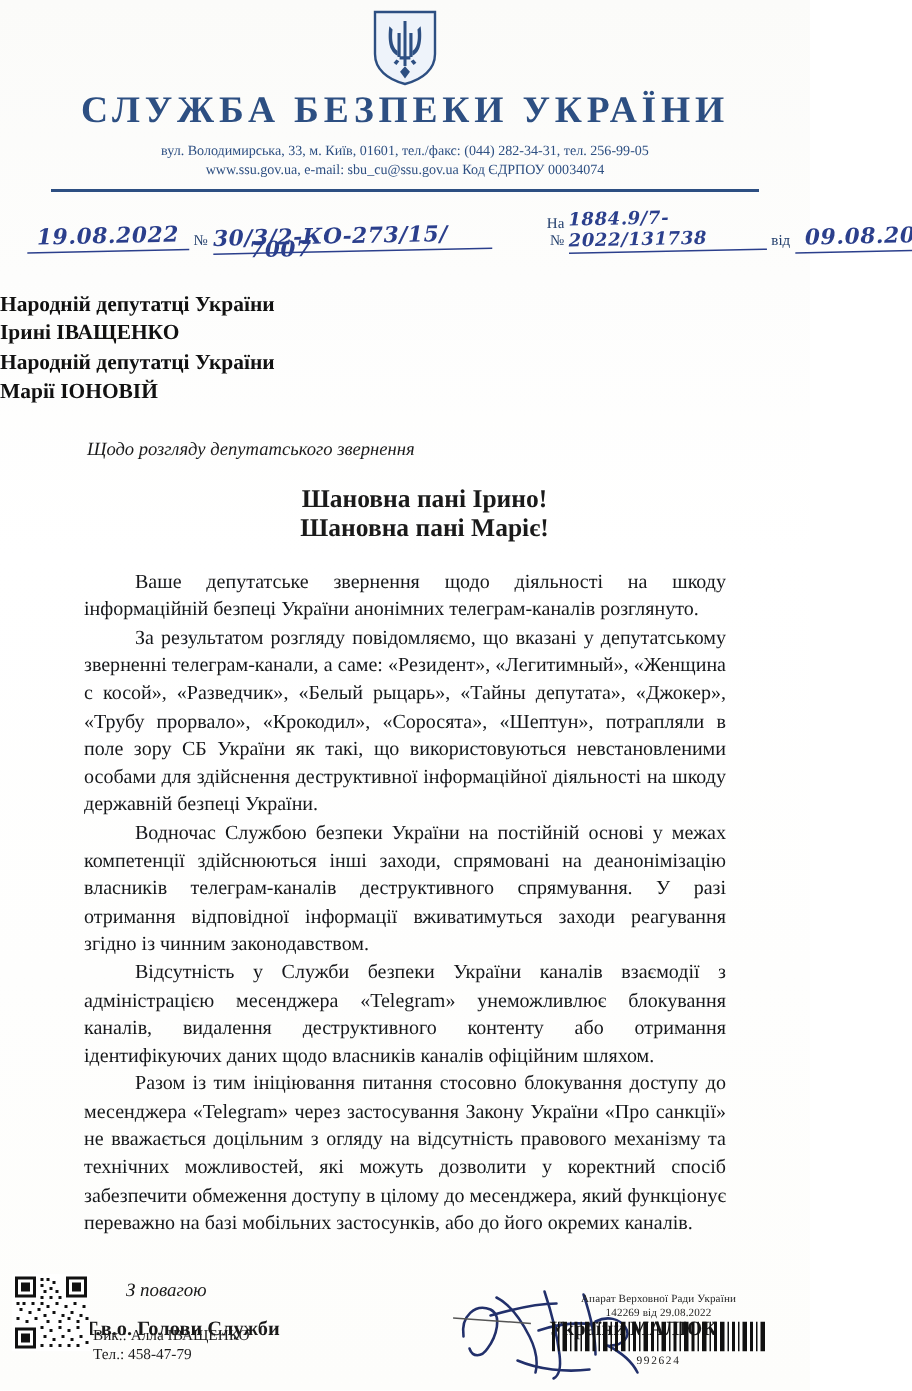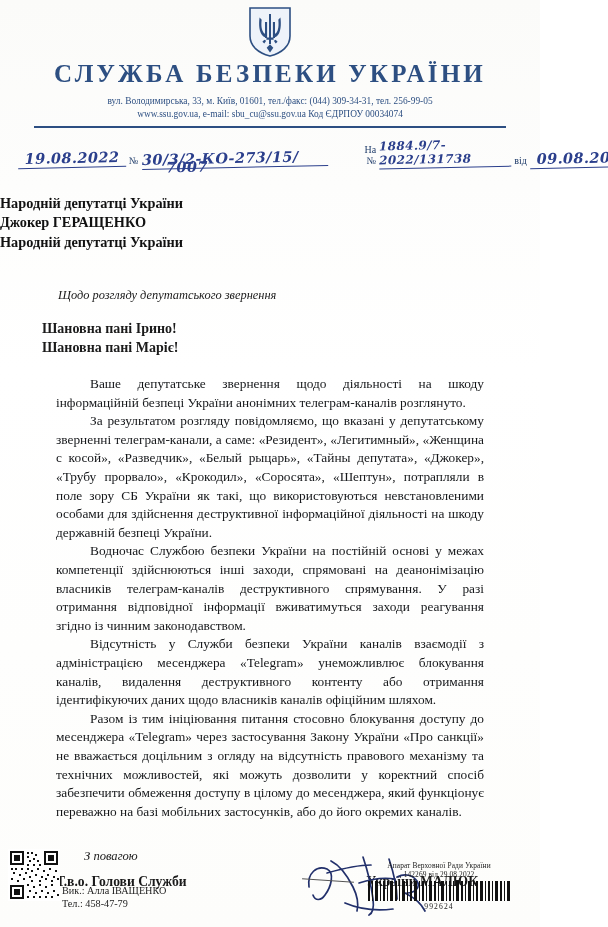--- a/index.html
+++ b/index.html
@@ -79,32 +79,33 @@
   .addressee{
     margin:14px 0 0 0;
     font-weight:bold;
     font-size:14.3px;
     line-height:19.5px;
     color:#111;
   }
 
   
   .subject{
-    margin:36px 0 0 58px;
+    margin:20px 0 0 58px;
     font-style:italic;
     font-size:12.4px;
     color:#1a1a1a;
   }
 
   
   .greeting{
     margin:16px 16px 0 0;
+    text-align:center;
     padding-left:42px;
     font-weight:bold;
-    font-size:14px;
+    font-size:17px;
     line-height:19px;
   }
 
   
   .body{
     margin:18px 56px 0 56px;
     font-size:13.35px;
     line-height:18.6px;
     text-align:justify;
     text-justify:inter-word;
@@ -185,21 +186,21 @@
           <path d="M16.3 33.7 l1.9 1.1 l-1.9 2.6 l-1.9 -1.6 z"></path>
           <path d="M27.7 33.7 l-1.9 1.1 l1.9 2.6 l1.9 -1.6 z"></path>
         </g>
       </svg>
     </span>
   </div>
 
   <div class="org-title">СЛУЖБА БЕЗПЕКИ УКРАЇНИ</div>
 
   <div class="contact">
-    <div>вул. Володимирська, 33, м. Київ, 01601,  тел./факс: (044) 309-34-31,  тел. 256-99-05</div>
+    <div>вул. Володимирська, 33, м. Київ, 01601,  тел./факс: (044) 282-34-31,  тел. 256-99-05</div>
     <div>www.ssu.gov.ua,  e-mail: sbu_cu@ssu.gov.ua  Код ЄДРПОУ 00034074</div>
   </div>
 
   <div class="rule"></div>
 
   <div class="reg">
     <div class="reg-row">
       <span class="hand ul" style="min-width:108px;text-align:center;">19.08.2022</span>
       <span class="reg-lbl">№</span>
       <span class="hand ul" style="min-width:186px;">30/3/2-КО-273/15/</span>
@@ -208,22 +209,23 @@
       <span class="reg-lbl">від</span>
       <span class="hand ul" style="min-width:108px;text-align:center;">09.08.2022</span>
     </div>
     <div class="reg-second">
       <span class="hand">7007</span>
     </div>
   </div>
 
   <div class="addressee">
     <div>Народній депутатці України</div>
-    <div>Джокер ГЕРАЩЕНКО</div>
+    <div>Ірині ІВАЩЕНКО</div>
     <div>Народній депутатці України</div>
+    <div>Марії ІОНОВІЙ</div>
   </div>
 
   <div class="subject">Щодо розгляду депутатського звернення</div>
 
   <div class="greeting">
     <div>Шановна пані Ірино!</div>
     <div>Шановна пані Маріє!</div>
   </div>
 
   <div class="body">

